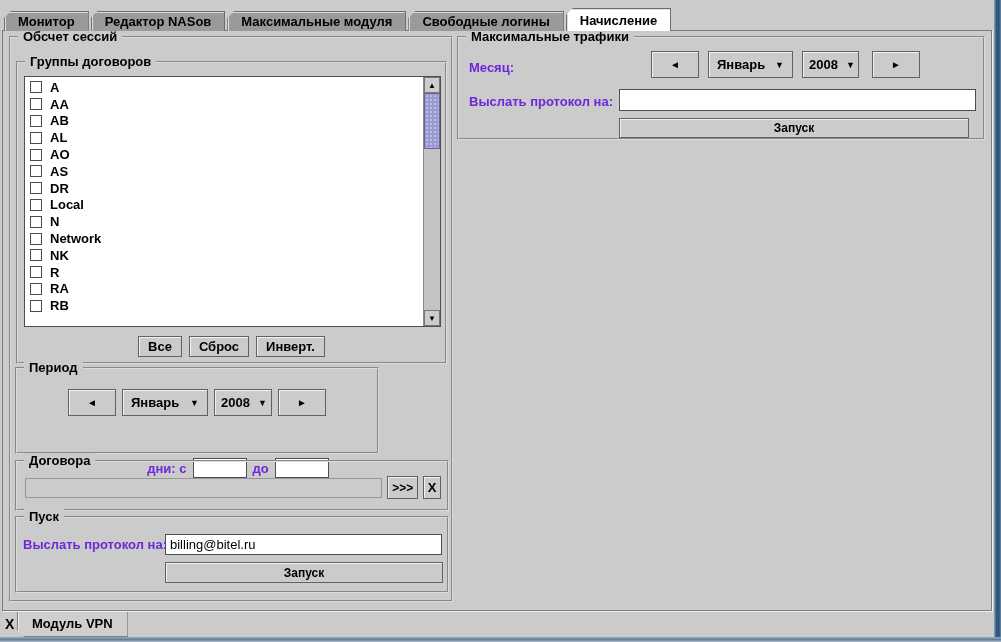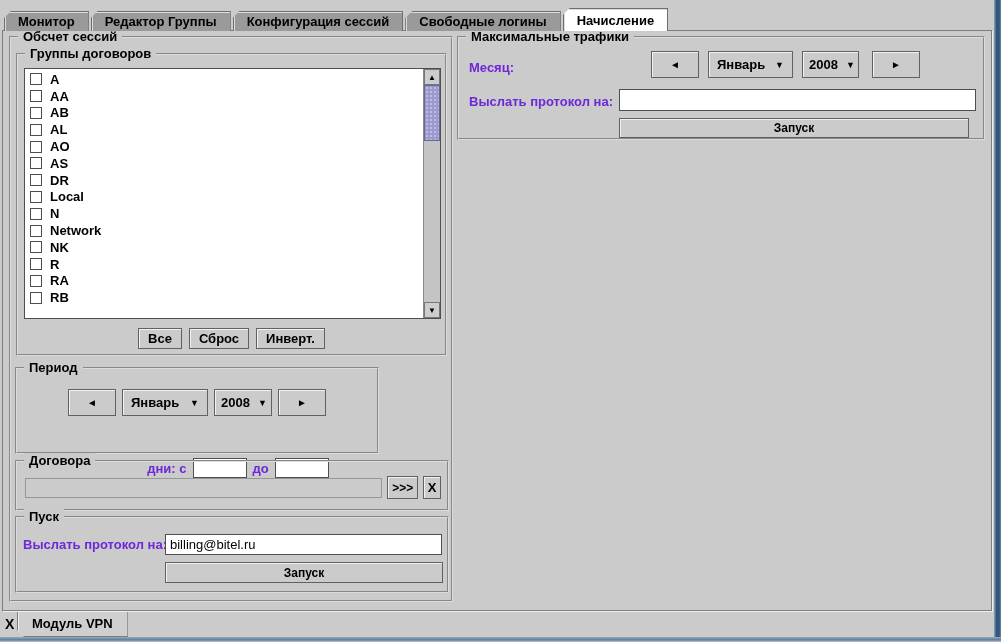--- a/index.html
+++ b/index.html
@@ -69,32 +69,32 @@
 
   .lbl{font-weight:bold;font-size:13px;color:#6d28d9;white-space:nowrap;}
 </style>
 </head>
 <body>
 
 <div id="window">
 
   <div class="tabs-row">
     <div class="tab">Монитор</div>
-    <div class="tab">Редактор Группы</div>
-    <div class="tab">Конфигурация сессий</div>
+    <div class="tab">Редактор NASов</div>
+    <div class="tab">Максимальные модуля</div>
     <div class="tab">Свободные логины</div>
     <div class="tab active">Начисление</div>
   </div>
 
   <div id="content">
 
     <div class="gbox" style="left:6px;top:5px;width:444px;height:566px;">
       <span class="gtitle">Обсчет сессий</span>
 
-      <div class="gbox" style="left:5px;top:15px;width:431px;height:303px;">
+      <div class="gbox" style="left:5px;top:23px;width:431px;height:303px;">
         <span class="gtitle">Группы договоров</span>
 
         <div id="glist">
           <div id="glist-rows">
   <div class="lrow">
     <span class="cb"></span>
     <span class="lrow-label">A</span>
   </div>
 
   <div class="lrow">

